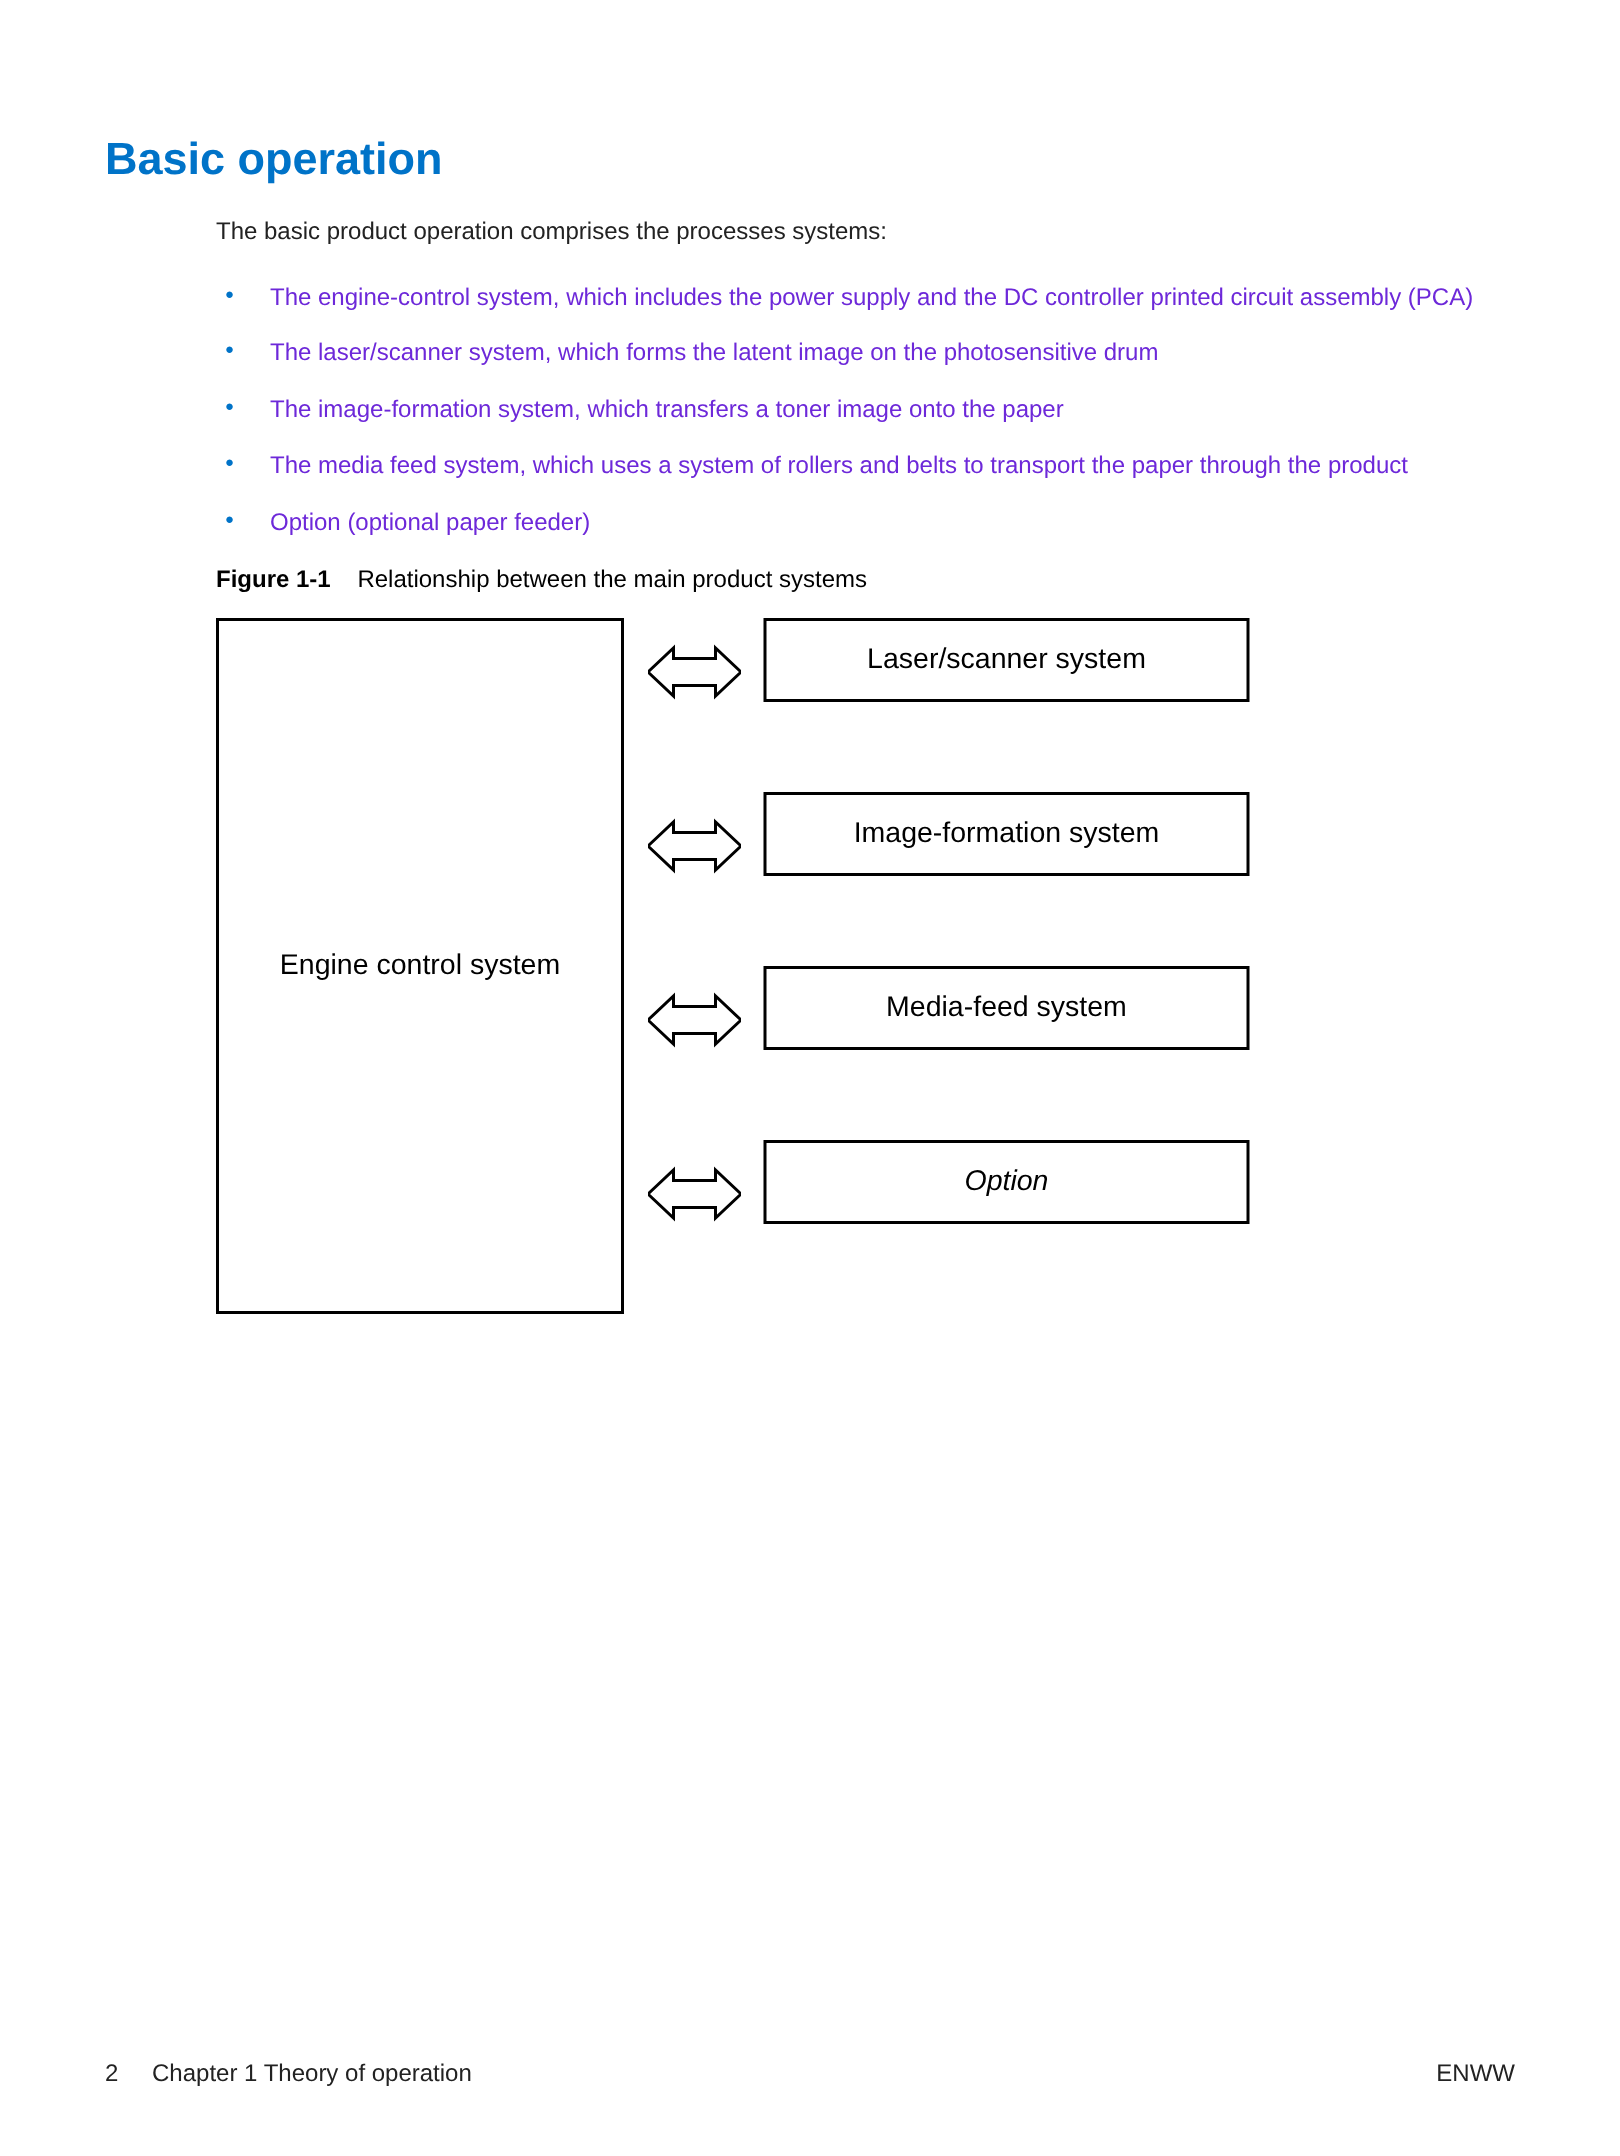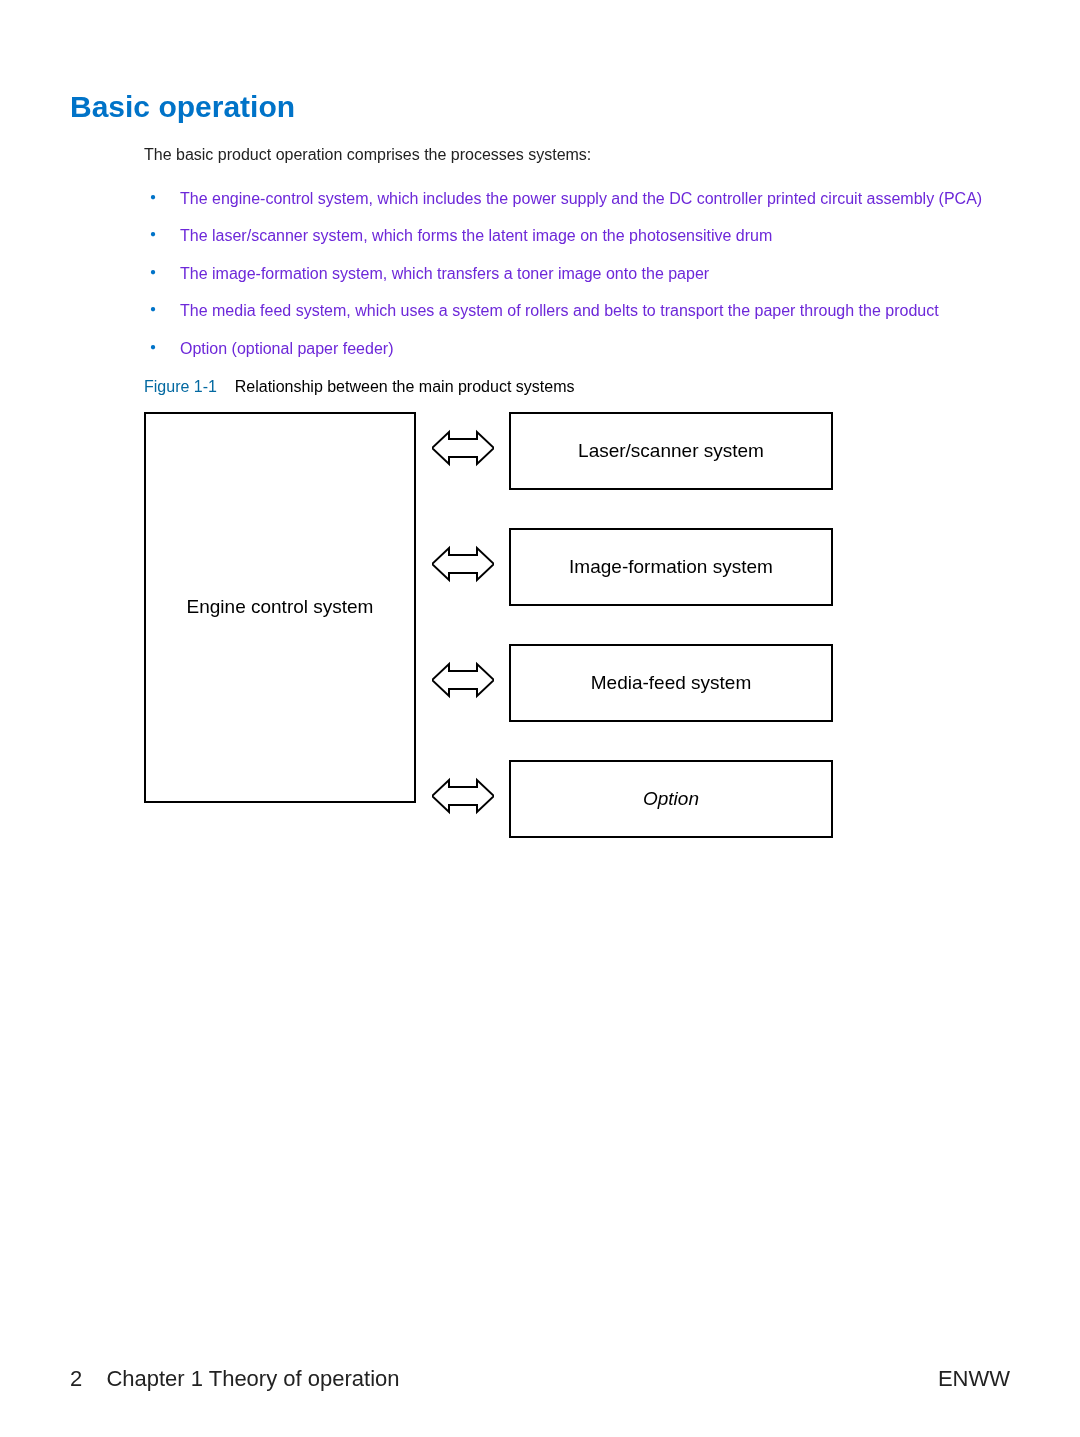--- a/index.html
+++ b/index.html
@@ -47,48 +47,48 @@
       left: 6px;
       top: 2px;
       color: #0073c8;
       font-size: 10px;
     }
     .figure-caption {
       font-size: 16px;
       margin-bottom: 16px;
     }
     .figure-caption .fig-label {
-      color: #0369a1;
-      font-weight: normal;
+      color: #000000;
+      font-weight: bold;
     }
     .diagram {
       position: relative;
       width: 700px;
       height: 430px;
     }
     .engine-box {
       position: absolute;
       left: 0;
       top: 0;
       width: 272px;
-      height: 391px;
+      height: 464px;
       border: 2px solid #000;
       display: flex;
       align-items: center;
       justify-content: center;
     }
     .engine-box span {
       font-size: 19px;
       color: #000;
     }
     .right-box {
       position: absolute;
       left: 365px;
       width: 324px;
-      height: 78px;
+      height: 56px;
       border: 2px solid #000;
       display: flex;
       align-items: center;
       justify-content: center;
     }
     .right-box span {
       font-size: 19px;
       color: #000;
     }
     .rb0 { top: 0; }
@@ -105,21 +105,21 @@
     .ar1 { top: 129px; }
     .ar2 { top: 245px; }
     .ar3 { top: 361px; }
     .footer {
       position: absolute;
       bottom: 45px;
       left: 70px;
       right: 70px;
       display: flex;
       justify-content: space-between;
-      font-size: 22px;
+      font-size: 16px;
       color: #222;
     }
     .footer .left span.pagenum {
       margin-right: 18px;
     }
   </style>
 </head>
 <body>
 
 <div class="page">

